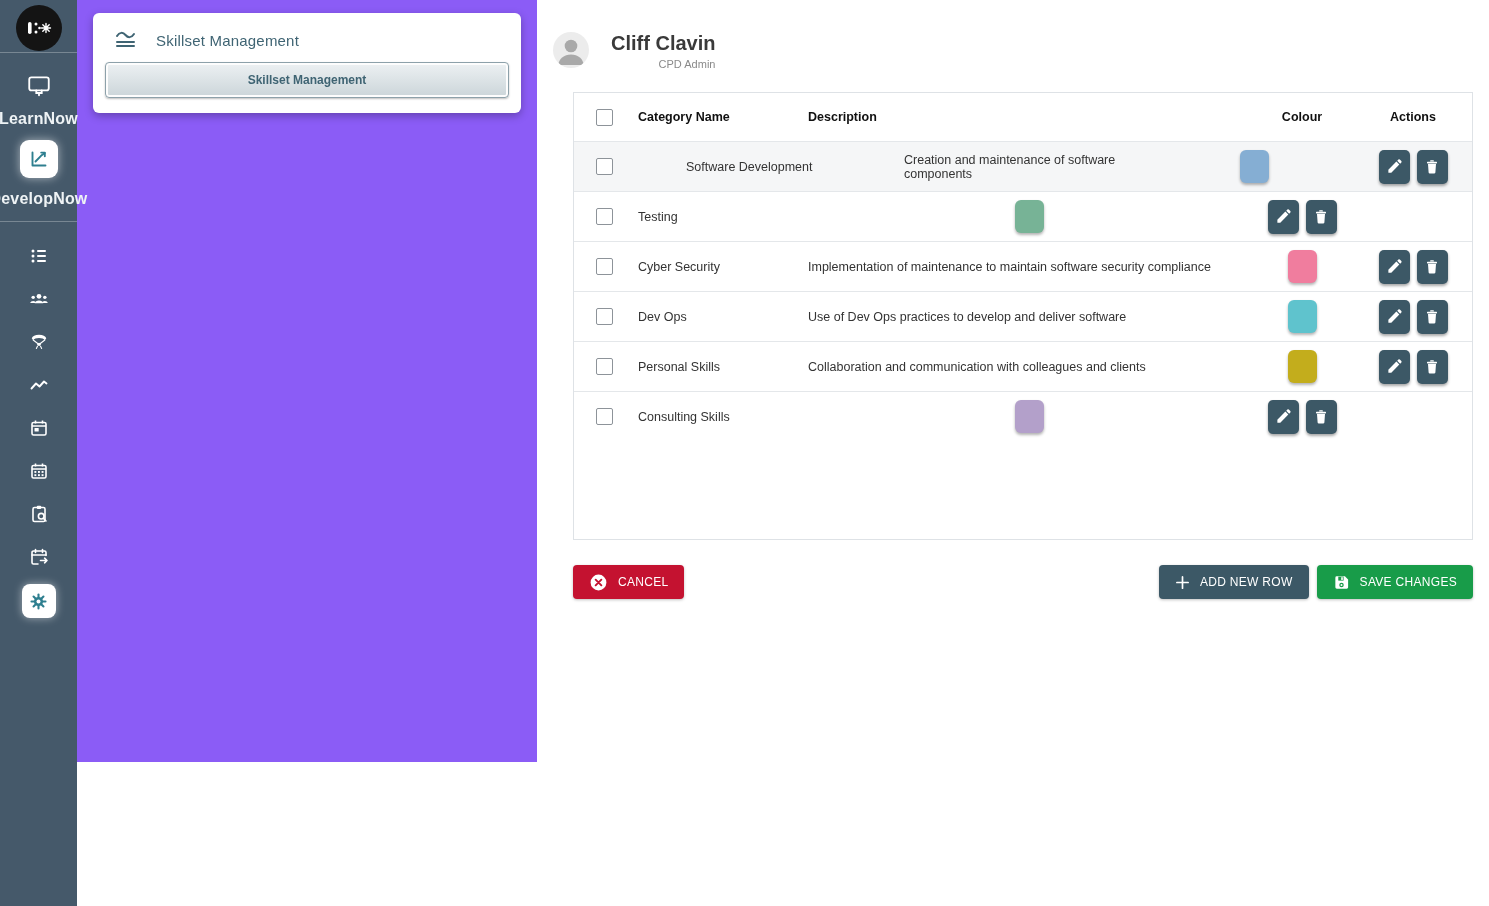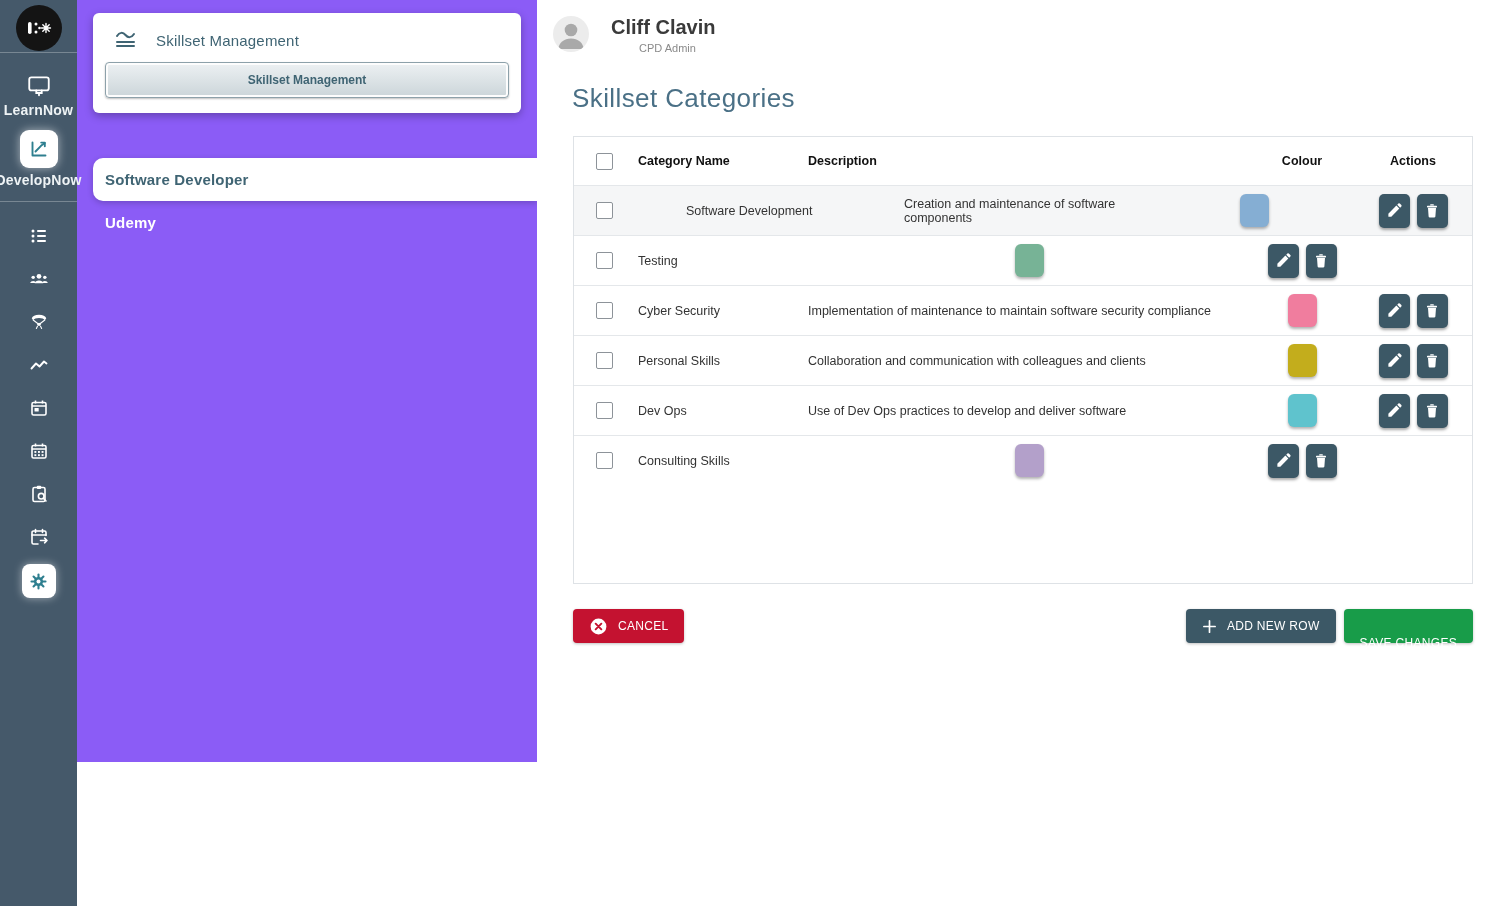--- a/index.html
+++ b/index.html
@@ -8,21 +8,21 @@
 
   
   .rail { position:absolute; left:0; top:0; width:77px; height:906px;
     background:#45596a; display:flex; flex-direction:column; align-items:center; z-index:5; }
   .rail-logo { width:46px; height:46px; border-radius:50%; background:#141414;
     margin-top:5px; display:flex; align-items:center; justify-content:center; flex:none; }
   .rail-div { width:77px; height:1px; background:rgba(255,255,255,.28); flex:none; }
   .rail-div.d1 { margin-top:1px; }
   .rail-div.d2 { margin-top:13px; }
   .rail-item { display:flex; flex-direction:column; align-items:center; cursor:pointer; flex:none; }
-  .rail-item .lbl { color:#eef3f5; font-size:14px; font-weight:700; margin-top:4px; letter-spacing:.2px; }
+  .rail-item .lbl { color:#eef3f5; font-size:16px; font-weight:700; margin-top:12px; letter-spacing:.2px; }
   .rail-item.learn { margin-top:21px; }
   .rail-item.dev { margin-top:12px; }
   .tile { width:38px; height:38px; background:#fff; border-radius:9px;
     display:flex; align-items:center; justify-content:center;
     box-shadow:0 0 10px rgba(255,255,255,.55); }
   .mini { width:20px; height:20px; display:flex; align-items:center; justify-content:center;
     flex:none; cursor:pointer; }
   .mini.first { margin-top:24px; }
   .mini + .mini { margin-top:23px; }
   .gear-tile { width:34px; height:34px; background:#fff; border-radius:8px; flex:none;
@@ -43,21 +43,21 @@
     cursor:pointer; }
   .panel-nav { margin-top:45px; }
   .panel-item { height:43px; display:flex; align-items:center; margin-left:16px;
     padding-left:12px; color:#fff; font-weight:700; font-size:15px; letter-spacing:.2px;
     cursor:pointer; }
   .panel-item.active { background:#fff; color:#3f6473; border-radius:10px 0 0 10px;
     box-shadow:0 2px 6px rgba(0,0,0,.2); }
 
   
   .main { position:absolute; left:537px; top:0; width:952px; height:906px; background:#fff; }
-  .user-chip { display:flex; align-items:flex-start; padding:16px 0 0 16px; }
+  .user-chip { display:flex; align-items:flex-start; padding:32px 0 0 16px;text-align:right; }
   .avatar { width:36px; height:36px; border-radius:50%; background:#ececec; overflow:hidden;
     flex:none; }
   .user-meta { margin-left:22px; }
   .user-name { font-size:20px; font-weight:700; color:#3a3a3a; }
   .user-role { font-size:11px; color:#8a8a8a; margin-top:3px;margin-left:28px; }
   .page-title { margin:29px 0 0 35px; font-size:26px; color:#4a7086; font-weight:500;
     letter-spacing:.4px; }
 
   .table-wrap { margin:22px 0 0 36px; width:900px; min-height:448px;
     border:1px solid #dee2e6; background:#fff; }
@@ -77,21 +77,21 @@
     display:flex; align-items:center; justify-content:center; cursor:pointer;
     box-shadow:0 2px 3px rgba(0,0,0,.35); }
 
   .footer { display:flex; align-items:center; margin:25px 0 0 36px; width:900px; }
   .btn { height:31px; border:none; border-radius:4px; color:#fff; font-size:12px;
     font-family:"Liberation Sans",sans-serif; letter-spacing:.3px;
     display:inline-flex; align-items:center; gap:10px; padding:17px 16px; cursor:pointer;
     box-shadow:0 1px 3px rgba(0,0,0,.25); }
   .btn-cancel { background:#c41230; }
   .btn-add { background:#3c5866; margin-left:auto; }
-  .btn-save { background:#189c49; margin-left:8px;flex-direction:column; }
+  .btn-save { background:#189c49; margin-left:8px; }
 </style>
 </head>
 <body>
 
 <nav class="rail">
   <div class="rail-logo">
     <svg width="30" height="30" viewBox="0 0 30 30">
       <rect x="4" y="9" width="3.6" height="12" rx="1.8" fill="#fff"></rect>
       <circle cx="12" cy="11" r="1.5" fill="#fff"></circle>
       <circle cx="12" cy="19" r="1.5" fill="#fff"></circle>
@@ -222,45 +222,36 @@
     <div class="card-head">
       <svg width="28" height="24" viewBox="0 0 28 24" fill="none" stroke="#3f6473" stroke-width="2" stroke-linecap="round">
         <path d="M4 8c2.5-4 6-4 8.5-1s6 3 8.5-1"></path>
         <path d="M4 14h17M4 18h17"></path>
       </svg>
       <span class="card-title">Skillset Management</span>
     </div>
     <button class="card-btn">Skillset Management</button>
   </div>
 
-  <div class="panel-nav">
-    <div class="panel-item active">
-      <span>Software Developer</span>
-    </div>
-    <div class="panel-item">
-      <span>Udemy</span>
-    </div>
-  </div>
 </aside>
 
 <main class="main">
   <div class="user-chip">
     <div class="avatar">
       <svg width="36" height="36" viewBox="0 0 36 36">
         <circle cx="18" cy="14" r="6.3" fill="#a9a9a9"></circle>
         <path d="M5.5 33a12.5 10.5 0 0 1 25 0z" fill="#a9a9a9"></path>
       </svg>
     </div>
     <div class="user-meta">
       <div class="user-name">Cliff Clavin</div>
       <div class="user-role">CPD Admin</div>
     </div>
   </div>
 
-  <h1 class="page-title">Skillset Categories</h1>
 
   <div class="table-wrap">
     <div class="thead">
       <div class="cell-check">
         <input type="checkbox" class="cb" style="">
       </div>
       <div>Category Name</div>
       <div>Description</div>
       <div class="cell-colour">Colour</div>
       <div style="text-align:center">Actions</div>
@@ -340,50 +331,50 @@
           <rect x="6.9" y="2.4" width="4.2" height="1.6" rx=".5"></rect>
         </svg>
       </button>
     </div>
   </div>
 
   <div class="trow">
     <div class="cell-check">
       <input type="checkbox" class="cb" style="">
     </div>
+    <div>Dev Ops</div>
+    <div>Use of Dev Ops practices to develop and deliver software</div>
+    <div class="cell-colour">
+      <div class="swatch" style="background: rgb(95, 195, 205);"></div>
+    </div>
+    <div class="cell-actions">
+      <button class="act-btn">
+        <svg width="17" height="17" viewBox="0 0 18 18" fill="#fff">
+          <path d="M2.5 15.5v-3.1L11 3.8l3.1 3.1-8.5 8.6z"></path>
+          <path d="M11.9 2.9l1.2-1.2a1.1 1.1 0 0 1 1.5 0l1.6 1.6a1.1 1.1 0 0 1 0 1.5l-1.2 1.2z"></path>
+        </svg>
+      </button>
+      <button class="act-btn">
+        <svg width="16" height="17" viewBox="0 0 18 19" fill="#fff">
+          <path d="M4.5 6.8h9l-.7 9.5a1.4 1.4 0 0 1-1.4 1.2H6.6a1.4 1.4 0 0 1-1.4-1.2z"></path>
+          <rect x="3.4" y="4.2" width="11.2" height="1.8" rx=".6"></rect>
+          <rect x="6.9" y="2.4" width="4.2" height="1.6" rx=".5"></rect>
+        </svg>
+      </button>
+    </div>
+  </div>
+
+  <div class="trow">
+    <div class="cell-check">
+      <input type="checkbox" class="cb" style="">
+    </div>
     <div>Personal Skills</div>
     <div>Collaboration and communication with colleagues and clients</div>
     <div class="cell-colour">
       <div class="swatch" style="background: rgb(195, 173, 28);"></div>
-    </div>
-    <div class="cell-actions">
-      <button class="act-btn">
-        <svg width="17" height="17" viewBox="0 0 18 18" fill="#fff">
-          <path d="M2.5 15.5v-3.1L11 3.8l3.1 3.1-8.5 8.6z"></path>
-          <path d="M11.9 2.9l1.2-1.2a1.1 1.1 0 0 1 1.5 0l1.6 1.6a1.1 1.1 0 0 1 0 1.5l-1.2 1.2z"></path>
-        </svg>
-      </button>
-      <button class="act-btn">
-        <svg width="16" height="17" viewBox="0 0 18 19" fill="#fff">
-          <path d="M4.5 6.8h9l-.7 9.5a1.4 1.4 0 0 1-1.4 1.2H6.6a1.4 1.4 0 0 1-1.4-1.2z"></path>
-          <rect x="3.4" y="4.2" width="11.2" height="1.8" rx=".6"></rect>
-          <rect x="6.9" y="2.4" width="4.2" height="1.6" rx=".5"></rect>
-        </svg>
-      </button>
-    </div>
-  </div>
-
-  <div class="trow">
-    <div class="cell-check">
-      <input type="checkbox" class="cb" style="">
-    </div>
-    <div>Dev Ops</div>
-    <div>Use of Dev Ops practices to develop and deliver software</div>
-    <div class="cell-colour">
-      <div class="swatch" style="background: rgb(95, 195, 205);"></div>
     </div>
     <div class="cell-actions">
       <button class="act-btn">
         <svg width="17" height="17" viewBox="0 0 18 18" fill="#fff">
           <path d="M2.5 15.5v-3.1L11 3.8l3.1 3.1-8.5 8.6z"></path>
           <path d="M11.9 2.9l1.2-1.2a1.1 1.1 0 0 1 1.5 0l1.6 1.6a1.1 1.1 0 0 1 0 1.5l-1.2 1.2z"></path>
         </svg>
       </button>
       <button class="act-btn">
         <svg width="16" height="17" viewBox="0 0 18 19" fill="#fff">

